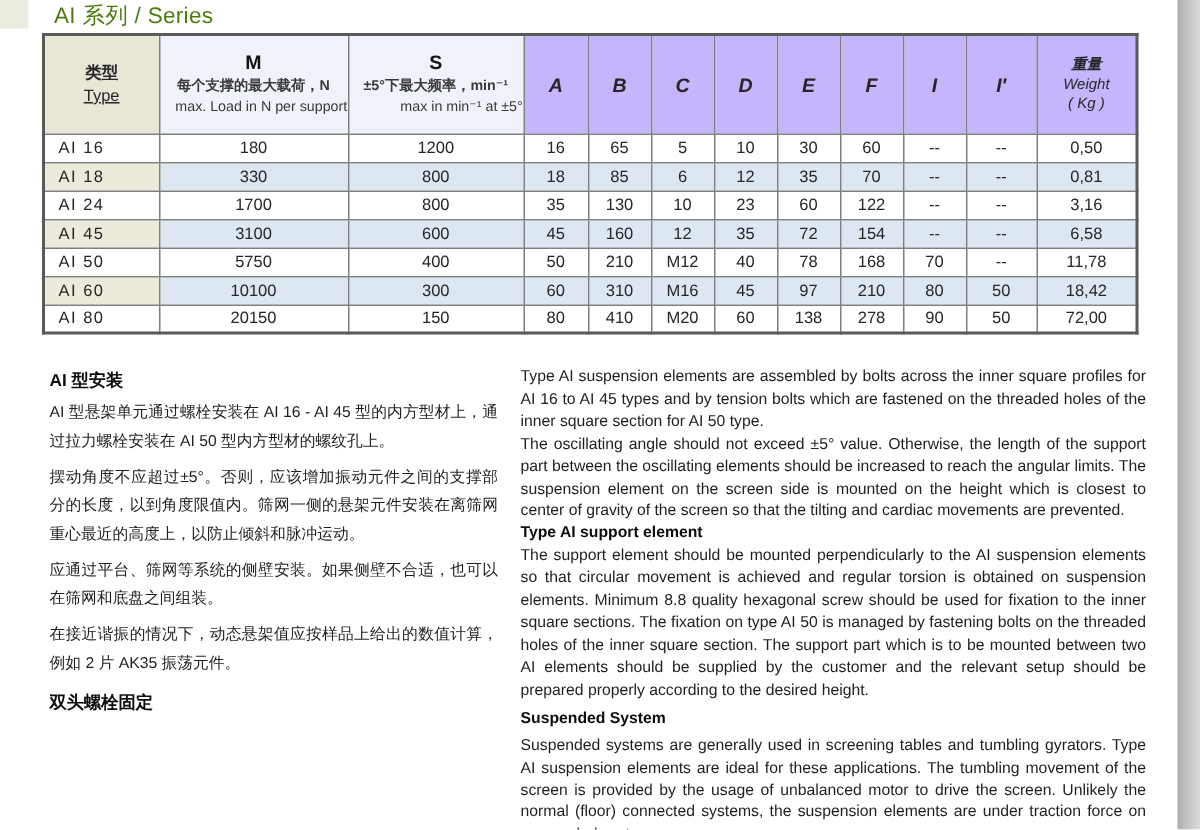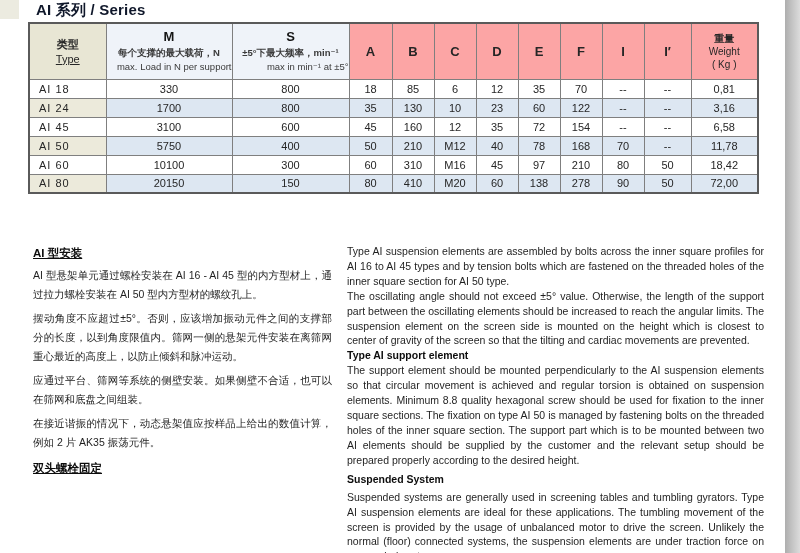--- a/index.html
+++ b/index.html
@@ -14,56 +14,56 @@
   .corner-artifact{
     position:absolute;left:0;top:0;width:19px;height:19px;
     background:#ecebe0;
   }
   .edge-strip{
     position:absolute;right:0;top:0;width:15px;height:553px;
     background:linear-gradient(to right,#aeaeae,#dcdcdc);
   }
   .page-title{
     position:absolute;left:36px;top:1px;
-    font-size:15px;font-weight:bold;color:#0f172a;
+    font-size:15px;font-weight:normal;color:#4d7c0f;
     letter-spacing:.2px;
   }
   table.spec{
     position:absolute;left:28px;top:22px;
     border-collapse:collapse;table-layout:fixed;
     border:2px solid #5a5a5a;
   }
   table.spec th,table.spec td{
     border:1px solid #7f7f7f;
     padding:0;margin:0;
     text-align:center;vertical-align:middle;
     color:#262626;
     overflow:hidden;white-space:nowrap;
   }
-  table.spec thead tr{height:56px;}
+  table.spec thead tr{height:66px;}
   table.spec tbody tr{height:19px;}
-  .hdr-blue{background:#fca5a5;}
+  .hdr-blue{background:#c4b5fd;font-style:italic;}
   .hdr-light{background:#eff3f9;}
   .hdr-beige{background:#e8e6d4;}
   .hd-letter{font-size:13px;font-weight:bold;color:#141414;}
   .hd-sub-zh{display:block;font-size:9.5px;font-weight:bold;color:#3a3a3a;line-height:15px;}
   .hd-sub-en{display:block;font-size:9.5px;font-weight:normal;color:#3a3a3a;line-height:14px;text-align:right;}
   .hd-top{display:block;font-size:13px;font-weight:bold;line-height:16px;color:#141414;}
   .hd-type-zh{display:block;font-size:11px;font-weight:bold;line-height:15px;}
   .hd-type-en{display:block;font-size:11px;font-weight:normal;line-height:14px;text-decoration:underline;}
   .hd-w-zh{display:block;font-size:10px;font-weight:bold;line-height:13px;}
   .hd-w-en{display:block;font-size:10px;font-weight:normal;line-height:13px;}
   table.spec tbody td{font-size:11px;}
   table.spec tbody td.col-type{text-align:left;padding-left:9px;letter-spacing:1px;}
   table.spec tbody tr:nth-child(even) td{background:#dde7f2;}
   table.spec tbody tr:nth-child(even) td.col-type{background:#eceadb;}
   .text-col{position:absolute;text-align:justify;}
   .text-col-left{left:33px;top:246px;width:299px;}
   .text-col-right{left:347px;top:244px;width:417px;}
-  .zh-heading{font-size:11.5px;font-weight:bold;color:#0d0d0d;margin:9px 0 5px 0;text-decoration:underline;}
+  .zh-heading{font-size:11.5px;font-weight:bold;color:#0d0d0d;margin:9px 0 5px 0;}
   .zh-heading.first{margin-top:0;}
   .zh-para{font-size:10.5px;line-height:19px;margin:0 0 5px 0;color:#1f1f1f;}
   .en-heading{font-size:10.5px;font-weight:bold;color:#0d0d0d;line-height:15px;margin:0;}
   .en-heading.spaced{margin:4px 0 3px 0;}
   .en-para{font-size:10.5px;line-height:14.9px;margin:0;color:#1f1f1f;}
 </style>
 </head>
 <body>
 
 <div class="corner-artifact"></div>
@@ -112,20 +112,34 @@
       <th class="hdr-blue hd-letter">I′</th>
       <th class="hdr-blue">
         <span class="hd-w-zh">重量</span>
         <span class="hd-w-en">Weight</span>
         <span class="hd-w-en">( Kg )</span>
       </th>
     </tr>
   </thead>
   <tbody>
 
+  <tr>
+      <td class="col-type">AI 16</td>
+      <td>180</td>
+      <td>1200</td>
+      <td>16</td>
+      <td>65</td>
+      <td>5</td>
+      <td>10</td>
+      <td>30</td>
+      <td>60</td>
+      <td>--</td>
+      <td>--</td>
+      <td>0,50</td>
+    </tr>
       <tr>
       <td class="col-type">AI 18</td>
       <td>330</td>
       <td>800</td>
       <td>18</td>
       <td>85</td>
       <td>6</td>
       <td>12</td>
       <td>35</td>
       <td>70</td>

